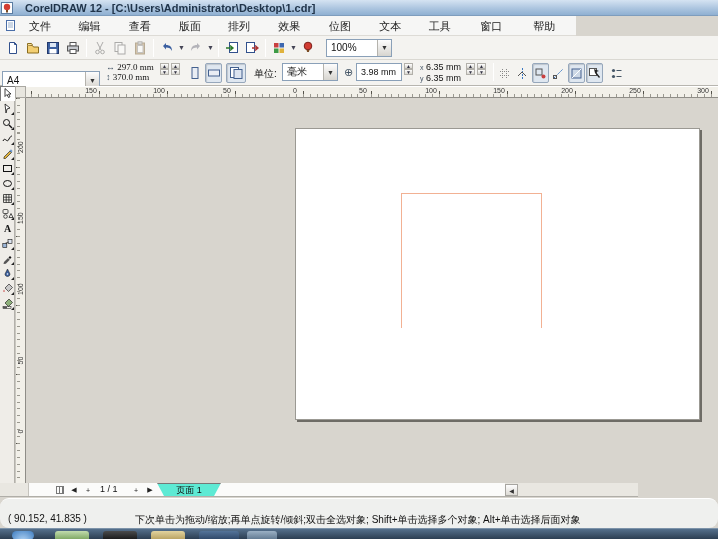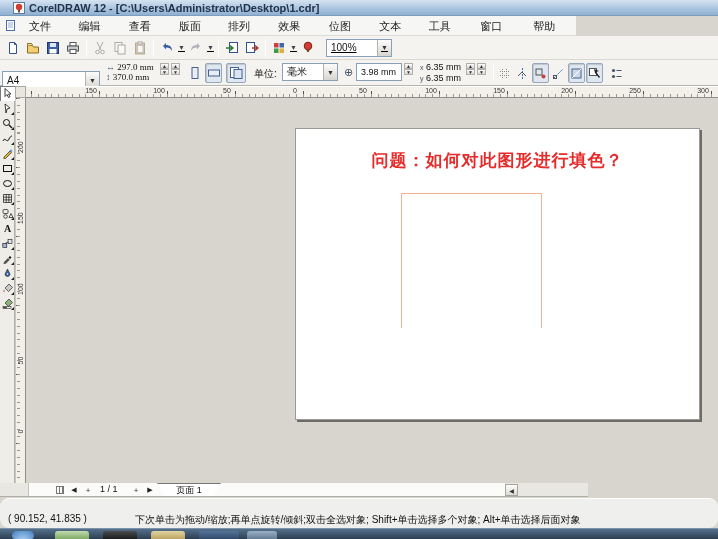--- a/index.html
+++ b/index.html
@@ -3,33 +3,33 @@
 <meta charset="utf-8">
 <style>
   * { margin:0; padding:0; box-sizing:border-box; }
   html,body { width:718px; height:539px; overflow:hidden; background:#d8d5ce;
               font-family:"Liberation Sans","DejaVu Sans",sans-serif; }
   .app { position:absolute; left:0; top:0; width:718px; height:539px; }
 
   
   .titlebar { position:absolute; left:0; top:0; width:718px; height:16px;
     background:linear-gradient(#d5e3f2,#a9c3de 60%,#8fb0d2); border-bottom:1px solid #7e9dbd;
-    display:flex; align-items:center; gap:4px; padding-left:13px; }
+    display:flex; align-items:center; gap:12px; padding-left:1px; }
   .titlebar .ttext { font-size:11px; font-weight:bold; color:#20344a; white-space:nowrap; }
   .appico { width:12px; height:12px; display:inline-block; }
 
   
   .menubar { position:absolute; left:0; top:16px; width:576px; height:20px;
     background:#f6f6f5; border-bottom:1px solid #dddbd6; display:flex; align-items:center; }
   .menubar .docico { width:13px; height:13px; margin:0 4px 0 4px; }
   .menuitem { font-size:11px; color:#222; padding:0 8px; height:20px; line-height:20px; cursor:default; }
 
   
   .stdbar { position:absolute; left:0; top:36px; width:718px; height:24px;
-    background:#f4f3f0; border-bottom:1px solid #dad8d2; display:flex; align-items:center; padding-left:3px;text-decoration:underline; }
+    background:#f4f3f0; border-bottom:1px solid #dad8d2; display:flex; align-items:center; padding-left:3px; }
   .propbar { position:absolute; left:0; top:60px; width:718px; height:26px;
     background:#f4f3f0; border-bottom:1px solid #b7b5af; }
   .tbtn { width:20px; height:20px; display:inline-flex; align-items:center; justify-content:center;
     border:1px solid transparent; border-radius:2px; }
   .tbtn.dis { opacity:.45; }
   .drop { width:9px; height:20px; display:inline-flex; align-items:center; justify-content:center;
     font-size:7px; color:#445; }
   .vsep { width:1px; height:18px; background:#c9c7c1; border-right:1px solid #fff; margin:0 3px; }
   .combo { height:18px; background:#fff; border:1px solid #8aa0b8; display:flex; align-items:center;
     font-size:10px; color:#111; }
@@ -74,27 +74,27 @@
   
   .canvas { position:absolute; left:26px; top:98px; width:692px; height:385px; background:#d8d5ce; overflow:hidden; }
   .page { position:absolute; left:269px; top:30px; width:405px; height:292px; background:#fff;
     border:1px solid #9b9993; box-shadow:2px 2px 0 #6e6c66; }
   .heading { position:absolute; left:0; right:0; top:20px; text-align:center;
     font-size:17px; font-weight:bold; letter-spacing:1px; }
   .openrect { position:absolute; left:105px; top:64px; width:141px; height:135px;
     border-style:solid; border-width:1px 1px 0 1px; }
 
   
-  .navstrip { position:absolute; left:0; top:483px; width:588px; height:14px; background:#e9e7e1;
+  .navstrip { position:absolute; left:0; top:483px; width:638px; height:14px; background:#e9e7e1;
     border-bottom:1px solid #b0aea8; font-size:9px; }
   .tabstrip { position:absolute; left:28px; top:0; width:477px; height:13px; background:#fbfbfa; border-left:1px solid #c5c3bd; }
   .navbtn { position:absolute; top:1px; width:12px; height:12px; display:flex; align-items:center;
     justify-content:center; font-size:7px; color:#222; }
   .pageind { position:absolute; top:1px; font-size:9px; color:#111; }
-  .ptab { position:absolute; left:157px; top:0; width:64px; height:13px; background:#ffffff;
+  .ptab { position:absolute; left:157px; top:0; width:64px; height:13px; background:#5eead4;
     clip-path:polygon(0 0,100% 0,calc(100% - 7px) 100%,7px 100%);
     border-top:1px solid #777; display:flex; align-items:center; justify-content:center;
     font-size:9px; color:#111; filter:drop-shadow(0 1px 0 #8a8882); }
   .hscroll-left { position:absolute; left:505px; top:1px; width:13px; height:12px;
     background:linear-gradient(#fdfdfd,#dcdad4); border:1px solid #a7a5a0; display:flex;
     align-items:center; justify-content:center; font-size:6px; color:#333; }
   .dockmini { position:absolute; left:56px; top:3px; width:8px; height:8px;
     border:1px solid #777; background:
       linear-gradient(90deg,transparent 0 2px,#777 2px 3px,transparent 3px 5px,#777 5px 6px,transparent 6px); }
 
@@ -468,21 +468,20 @@
           <path d="M3 5l4-4 3.5 3.5-4 4z" fill="#8db07a" stroke="#111" stroke-width="0.6"></path>
           <rect x="1" y="8.5" width="8" height="2" fill="none" stroke="#111" stroke-width="0.5"></rect>
           <rect x="1" y="8.5" width="4" height="2" fill="#555"></rect>
         </svg>
         <span class="fly"></span>
       </div>
   </div>
 
   <div class="canvas">
     <div class="page">
-      <div class="heading" id="heading" style="color: rgb(230, 43, 43);">问题：如何对此图形进行填色？</div>
       <div class="openrect" id="openrect" style="border-color: rgb(242, 177, 147);"></div>
     </div>
   </div>
 
   <div class="navstrip">
     <div class="tabstrip"></div>
     <span class="dockmini"></span>
     <span class="navbtn" style="left:68px;">◀</span>
     <span class="navbtn" style="left:82px;">+</span>
     <span class="pageind" style="left:100px;">1 / 1</span>

